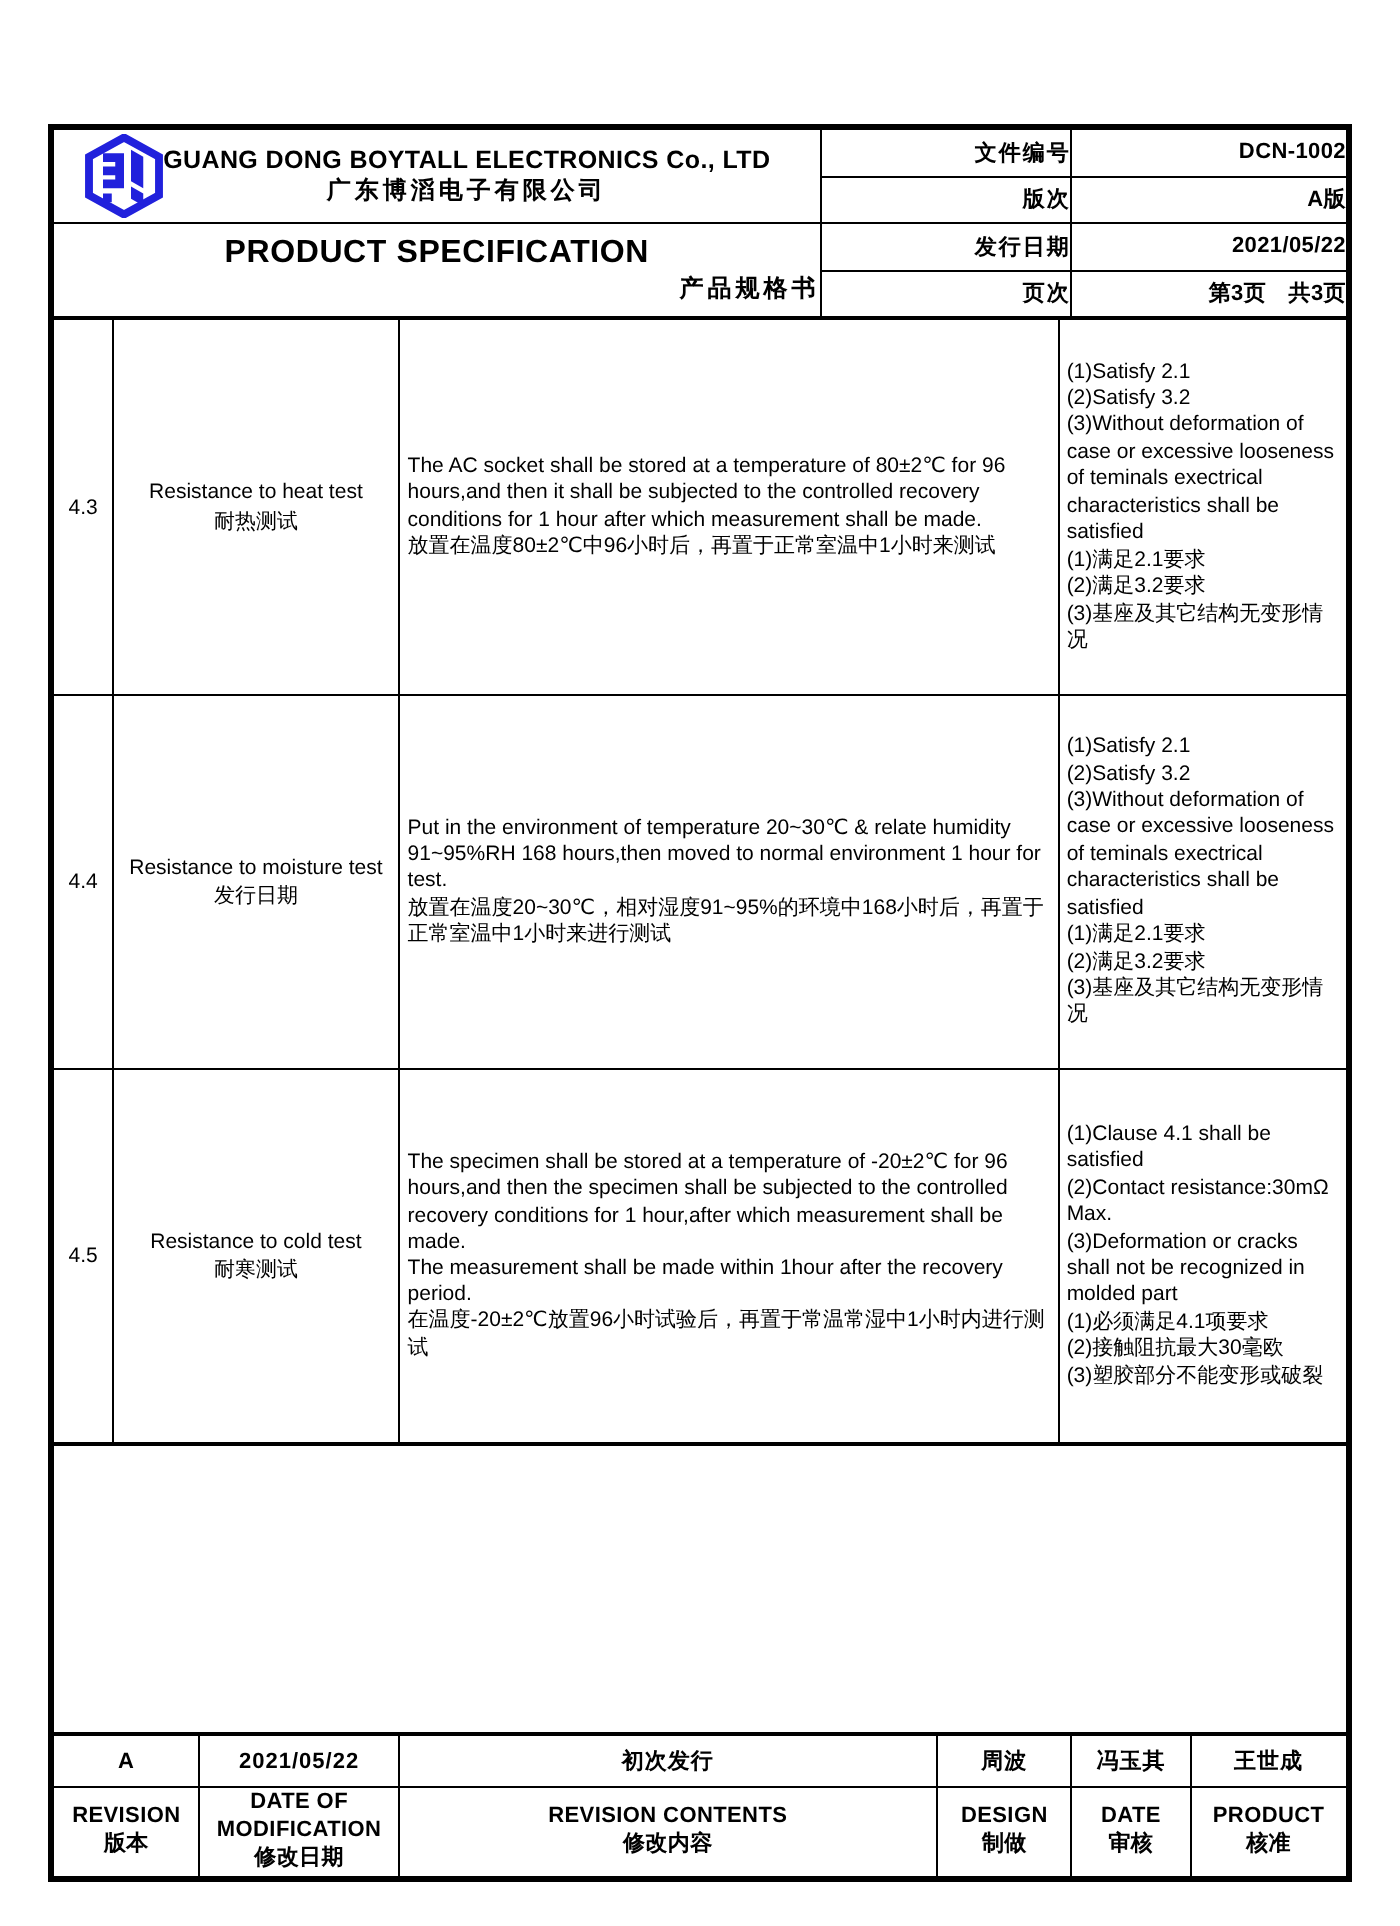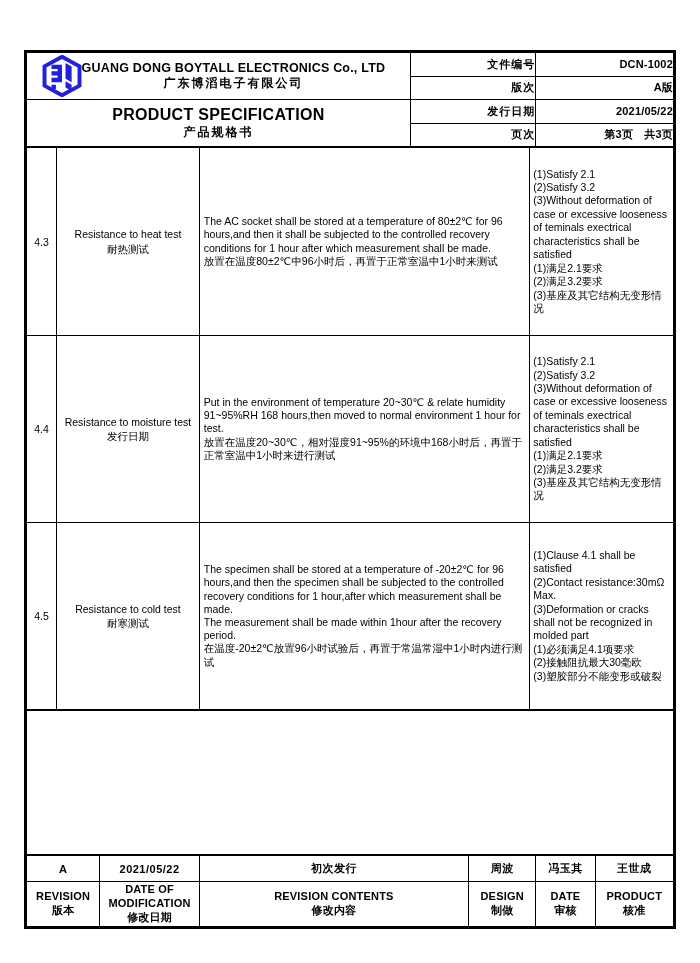--- a/index.html
+++ b/index.html
@@ -1,32 +1,32 @@
 <!DOCTYPE html>
 <html><head>
 <meta charset="utf-8">
 <style>
   html,body{margin:0;padding:0;background:#ffffff;}
   .sheet{
     position:relative;width:700px;height:963px;background:#ffffff;
     font-family:"Liberation Sans","DejaVu Sans",sans-serif;color:#000;
     overflow:hidden;
   }
-  .doc{position:absolute;left:24px;top:50px;width:648px;border:2px solid #000;}
+  .doc{position:absolute;left:24px;top:62px;width:648px;border:2px solid #000;}
   table{width:100%;border-collapse:collapse;table-layout:fixed;}
   td{border:1px solid #000;padding:0;vertical-align:middle;overflow:hidden;}
 
   
   .company-cell{position:relative;text-align:center;height:46px;}
   .logo-wrap{position:absolute;left:13px;top:2px;width:44px;height:42px;}
   .company-en{font-size:12.5px;font-weight:bold;letter-spacing:.2px;padding-left:30px;}
   .company-cn{font-size:12px;font-weight:bold;padding-left:30px;letter-spacing:2px;}
   .product-cell{text-align:center;height:46px;}
   .title-en{font-size:16px;font-weight:bold;letter-spacing:.3px;}
-  .title-cn{font-size:12px;font-weight:bold;letter-spacing:2px;}
+  .title-cn{font-size:12px;font-weight:bold;letter-spacing:2px;text-align:right;}
   .info-label,.info-value{
     text-align:right;font-size:11px;font-weight:bold;height:22px;letter-spacing:1px;
   }
   .info-value{letter-spacing:.2px;}
 
   
   .spec-no{ text-align:center;font-size:10.5px;}
   .spec-name{text-align:center;font-size:10.5px;white-space:pre-line;line-height:1.35;}
   .spec-desc{
     text-align:left;font-size:10.5px;line-height:1.26;white-space:pre-wrap;

